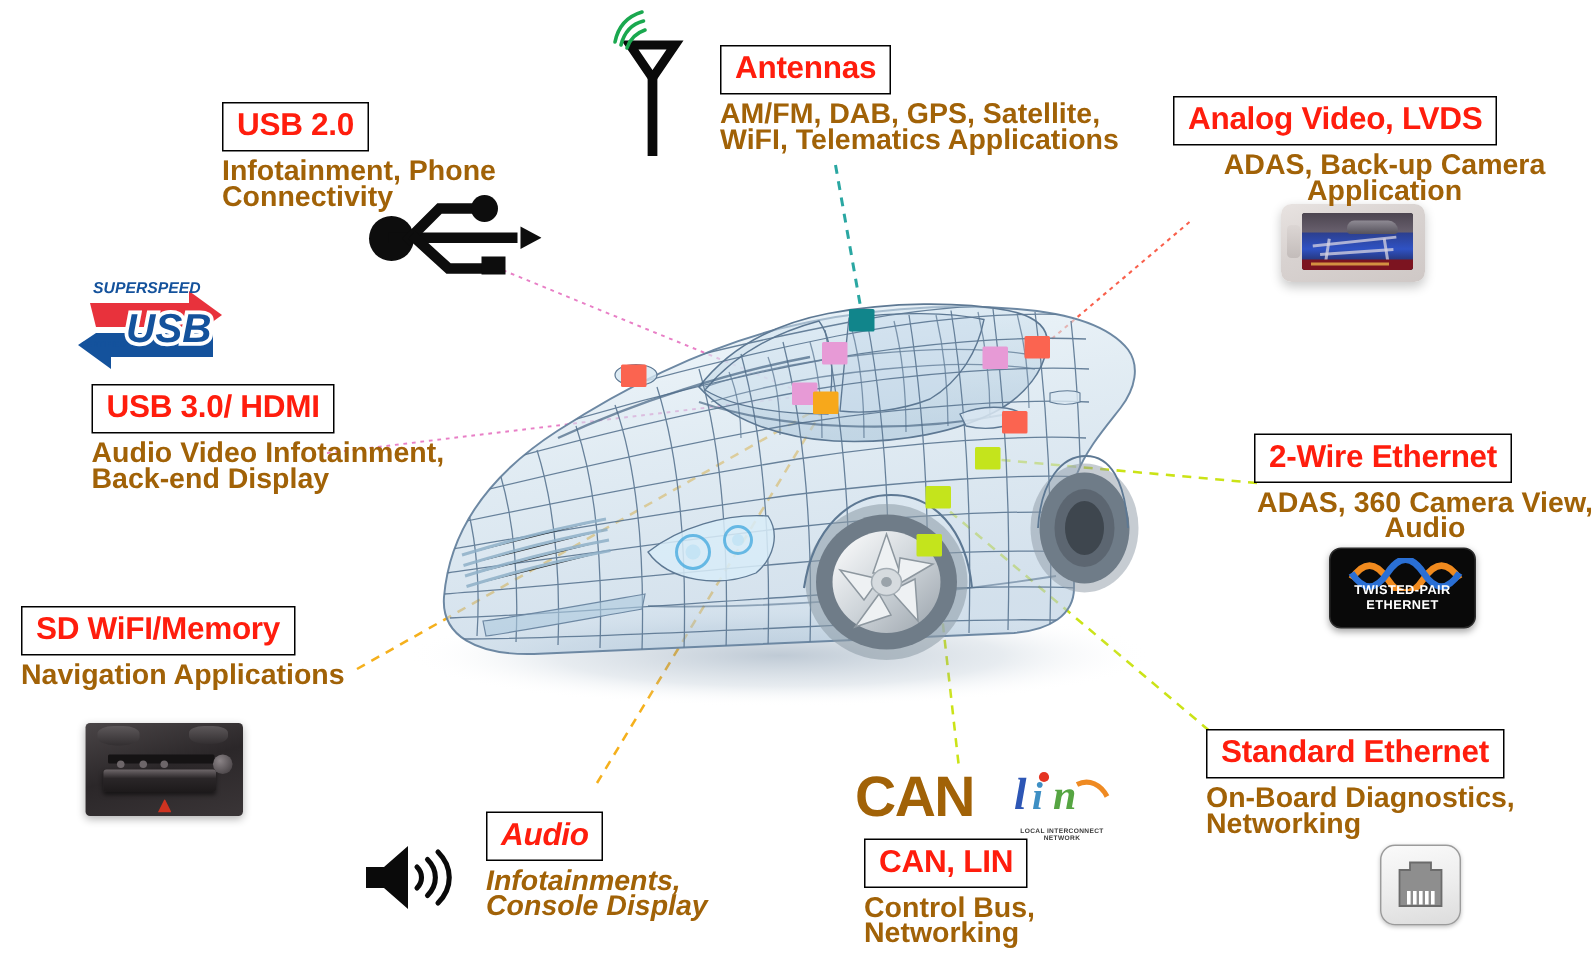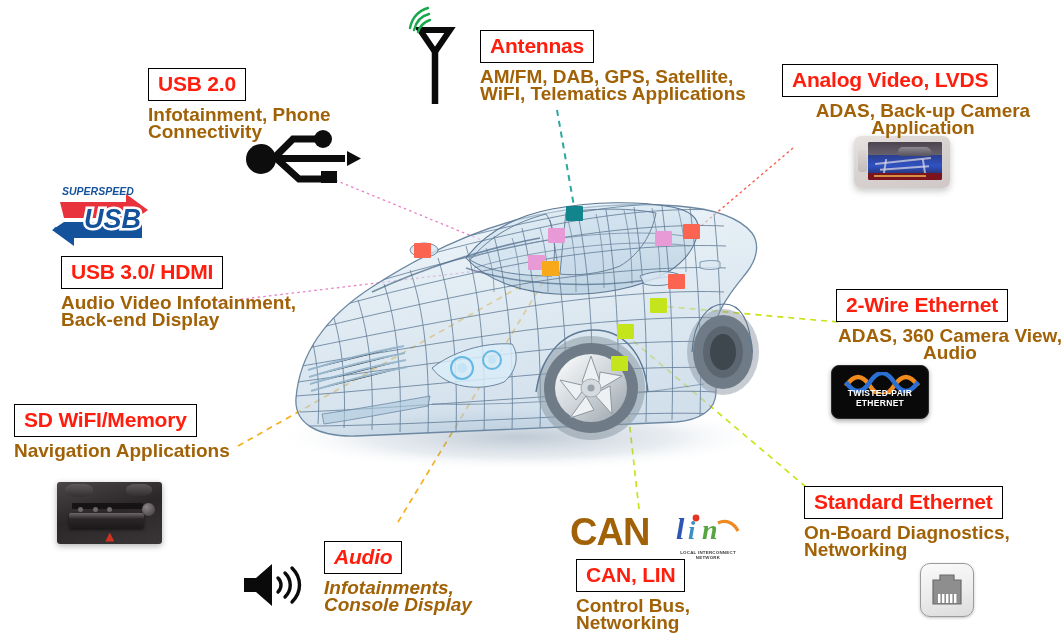--- a/index.html
+++ b/index.html
@@ -368,21 +368,21 @@
     <div class="sub">Audio Video Infotainment,
 Back-end Display</div>
   </div>
 
   <div class="callout" style="left:836px;top:289px;">
     <div class="title-box">
       <div class="ttl">2-Wire Ethernet</div>
     </div>
     <div class="sub center">ADAS, 360 Camera View, Audio</div>
   </div>
-  <div class="photo" style="left:831px;top:365px;">
+  <div class="photo" style="left:886px;top:365px;">
     <div class="tp-badge">
       <svg width="96" height="22" viewBox="0 0 96 22" style="position:absolute;left:0;top:6px;">
         <path d="M14,14 C22,2 30,2 38,14 C46,26 54,26 62,14 C70,2 78,2 86,14" fill="none" stroke="#f08a1e" stroke-width="4.5"></path>
         <path d="M14,10 C22,22 30,22 38,10 C46,-2 54,-2 62,10 C70,22 78,22 86,10" fill="none" stroke="#2a6fd4" stroke-width="4.5"></path>
       </svg>
       <div class="tp-text">
         <span>TWISTED-PAIR</span><br>
         <span>ETHERNET</span>
       </div>
     </div>

